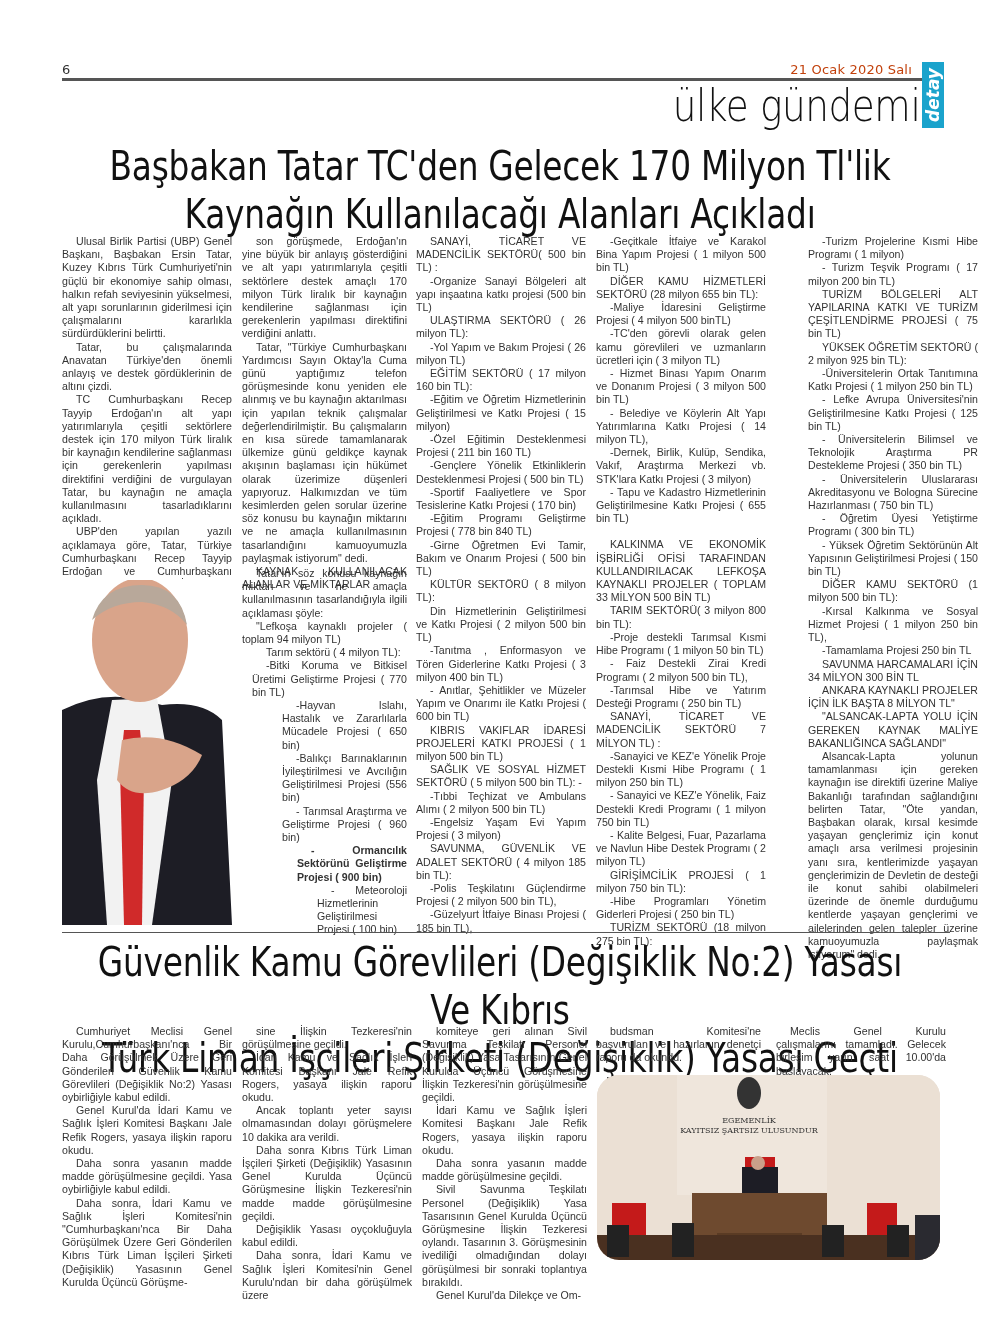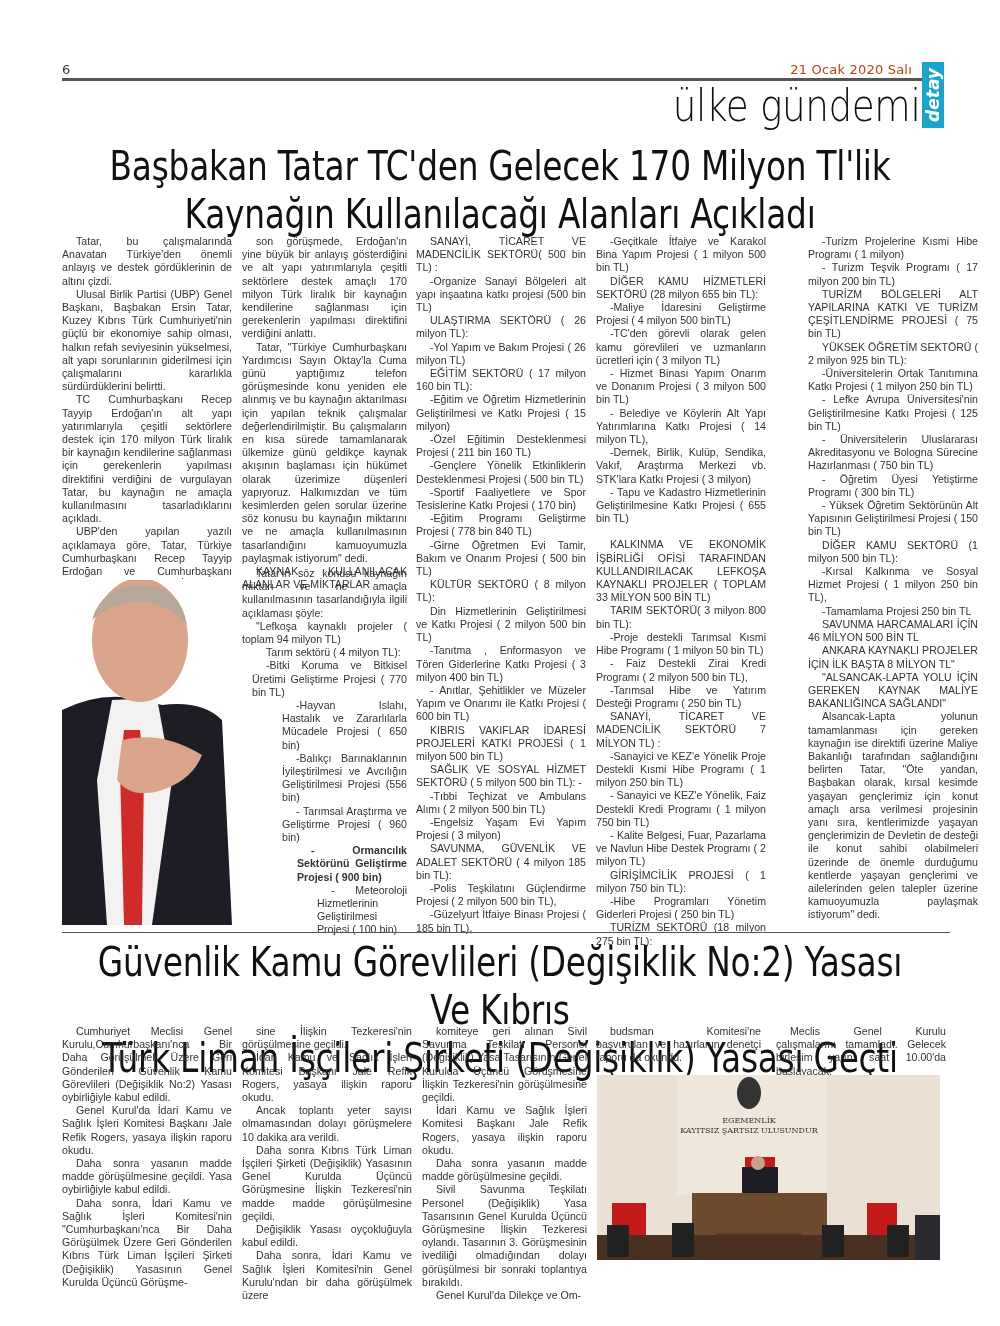--- a/index.html
+++ b/index.html
@@ -27,41 +27,41 @@
   .c2b p.in3{margin-left:40px;}
   .c2b p.in4{margin-left:55px;font-weight:bold;}
   .c2b p.in5{margin-left:75px;}
   .photo1{position:absolute;left:62px;top:580px;width:170px;height:345px;overflow:hidden;}
   .divider{position:absolute;left:62px;top:932px;width:888px;height:1px;background:#555;}
   .d1{left:62px;top:1025px;width:170px;}
   .d2{left:242px;top:1025px;width:170px;}
   .d3{left:422px;top:1025px;width:165px;}
   .d4{left:596px;top:1025px;width:165px;}
   .d5{left:776px;top:1025px;width:170px;}
-  .photo2{position:absolute;left:597px;top:1075px;width:343px;height:185px;overflow:hidden;background:#e8ddd2;}
+  .photo2{position:absolute;left:597px;top:1075px;width:343px;height:185px;overflow:hidden;background:#e8ddd2;border-radius:22px;}
 </style>
 </head>
 <body>
 
 <div class="page-num">6</div>
 <div class="date">21  Ocak 2020  Salı</div>
 <div class="topline"></div>
 <div class="section">ülke gündemi</div>
 <div class="logo">
     <span>detay</span>
   </div>
 
 <div class="h1 a">
   <div>Başbakan Tatar TC'den Gelecek 170 Milyon Tl'lik</div>
   <div>Kaynağın Kullanılacağı Alanları Açıkladı</div>
 </div>
 
 <div class="col c1">
+    <p>Ulusal Birlik Partisi (UBP) Genel Başkanı, Başbakan Ersin Tatar, Kuzey Kıbrıs Türk Cumhuriyeti'nin güçlü bir ekonomiye sahip olması, halkın refah seviyesinin yükselmesi, alt yapı sorunlarının giderilmesi için çalışmalarını kararlıkla sürdürdüklerini belirtti.</p>
     <p>Tatar, bu çalışmalarında Anavatan Türkiye'den önemli anlayış ve destek gördüklerinin de altını çizdi.</p>
-    <p>Ulusal Birlik Partisi (UBP) Genel Başkanı, Başbakan Ersin Tatar, Kuzey Kıbrıs Türk Cumhuriyeti'nin güçlü bir ekonomiye sahip olması, halkın refah seviyesinin yükselmesi, alt yapı sorunlarının giderilmesi için çalışmalarını kararlıkla sürdürdüklerini belirtti.</p>
     <p>TC Cumhurbaşkanı Recep Tayyip Erdoğan'ın alt yapı yatırımlarıyla çeşitli sektörlere destek için 170 milyon Türk liralık bir kaynağın kendilerine sağlanması için gerekenlerin yapılması direktifini verdiğini de vurgulayan Tatar, bu kaynağın ne amaçla kullanılmasını tasarladıklarını açıkladı.</p>
     <p>UBP'den yapılan yazılı açıklamaya göre, Tatar, Türkiye Cumhurbaşkanı Recep Tayyip Erdoğan ve Cumhurbaşkanı Yardımcısı Fuat Oktay'la İstanbul'da gerçekleştirdikleri</p>
   </div>
 <div class="col c2">
     <p>son görüşmede, Erdoğan'ın yine büyük bir anlayış gösterdiğini ve alt yapı yatırımlarıyla çeşitli sektörlere destek amaçlı 170 milyon Türk liralık bir kaynağın kendilerine sağlanması için gerekenlerin yapılması direktifini verdiğini anlattı.</p>
     <p>Tatar, "Türkiye Cumhurbaşkanı Yardımcısı Sayın Oktay'la Cuma günü yaptığımız telefon görüşmesinde konu yeniden ele alınmış ve bu kaynağın aktarılması için yapılan teknik çalışmalar değerlendirilmiştir. Bu çalışmaların en kısa sürede tamamlanarak ülkemize günü geldikçe kaynak akışının başlaması için hükümet olarak üzerimize düşenleri yapıyoruz. Halkımızdan ve tüm kesimlerden gelen sorular üzerine söz konusu bu kaynağın miktarını ve ne amaçla kullanılmasının tasarlandığını kamuoyumuzla paylaşmak istiyorum" dedi.</p>
     <p>KAYNAK KULLANILACAK ALANLAR VE MİKTARLAR</p>
   </div>
 
 <div class="photo1">
@@ -133,27 +133,28 @@
     <p>-Hibe Programları Yönetim Giderleri Projesi ( 250 bin TL)</p>
     <p>TURİZM SEKTÖRÜ (18 milyon 275 bin TL):</p>
   </div>
 <div class="col c5">
     <p>-Turizm Projelerine Kısmi Hibe Programı ( 1 milyon)</p>
     <p>- Turizm Teşvik Programı ( 17 milyon 200 bin TL)</p>
     <p>TURİZM BÖLGELERİ ALT YAPILARINA KATKI VE TURİZM ÇEŞİTLENDİRME PROJESİ ( 75 bin TL)</p>
     <p>YÜKSEK ÖĞRETİM SEKTÖRÜ ( 2 milyon 925 bin TL):</p>
     <p>-Üniversitelerin Ortak Tanıtımına Katkı Projesi ( 1 milyon 250 bin TL)</p>
     <p>- Lefke Avrupa Üniversitesi'nin Geliştirilmesine Katkı Projesi ( 125 bin TL)</p>
+    <p>- Üniversitelerin Bilimsel ve Teknolojik Araştırma PR Destekleme Projesi ( 350 bin TL)</p>
     <p>- Üniversitelerin Uluslararası Akreditasyonu ve Bologna Sürecine Hazırlanması ( 750 bin TL)</p>
     <p>- Öğretim Üyesi Yetiştirme Programı ( 300 bin TL)</p>
     <p>- Yüksek Öğretim Sektörünün Alt Yapısının Geliştirilmesi Projesi ( 150 bin TL)</p>
     <p>DİĞER KAMU SEKTÖRÜ (1 milyon 500 bin TL):</p>
     <p>-Kırsal Kalkınma ve Sosyal Hizmet Projesi ( 1 milyon 250 bin TL),</p>
     <p>-Tamamlama Projesi 250 bin TL</p>
-    <p>SAVUNMA HARCAMALARI İÇİN 46 MİLYON 500 BİN TL</p>
+    <p>SAVUNMA HARCAMALARI İÇİN 34 MİLYON 300 BİN TL</p>
     <p>ANKARA KAYNAKLI PROJELER İÇİN İLK BAŞTA 8 MİLYON TL"</p>
     <p>"ALSANCAK-LAPTA YOLU İÇİN GEREKEN KAYNAK MALİYE BAKANLIĞINCA SAĞLANDI"</p>
     <p>Alsancak-Lapta yolunun tamamlanması için gereken kaynağın ise direktifi üzerine Maliye Bakanlığı tarafından sağlandığını belirten Tatar, "Öte yandan, Başbakan olarak, kırsal kesimde yaşayan gençlerimiz için konut amaçlı arsa verilmesi projesinin yanı sıra, kentlerimizde yaşayan gençlerimizin de Devletin de desteği ile konut sahibi olabilmeleri üzerinde de önemle durduğumu kentlerde yaşayan gençlerimi ve ailelerinden gelen talepler üzerine kamuoyumuzla paylaşmak istiyorum" dedi.</p>
   </div>
 
 <div class="divider"></div>
 
 <div class="h1 b">
   <div>Güvenlik Kamu Görevlileri (Değişiklik No:2) Yasası Ve Kıbrıs</div>
   <div>Türk Liman İşçileri Şirketi (Değişiklik) Yasası Geçti</div>

